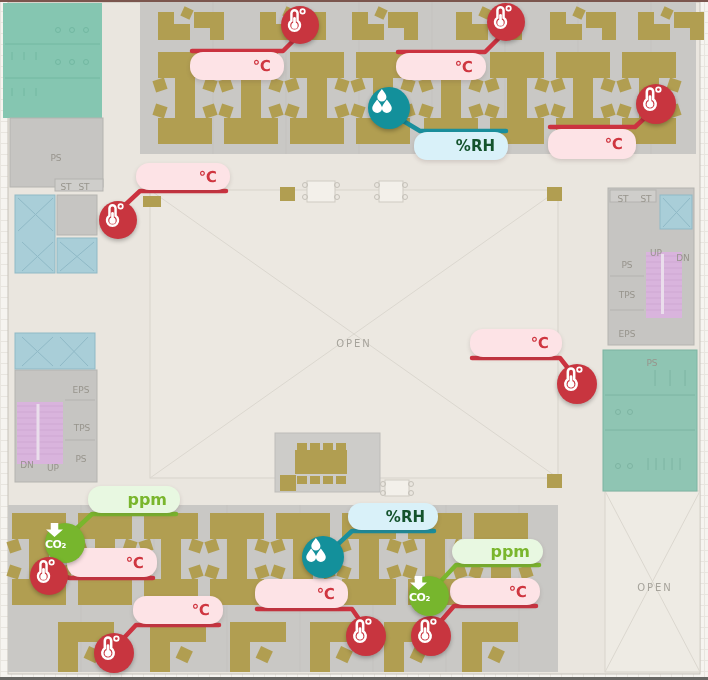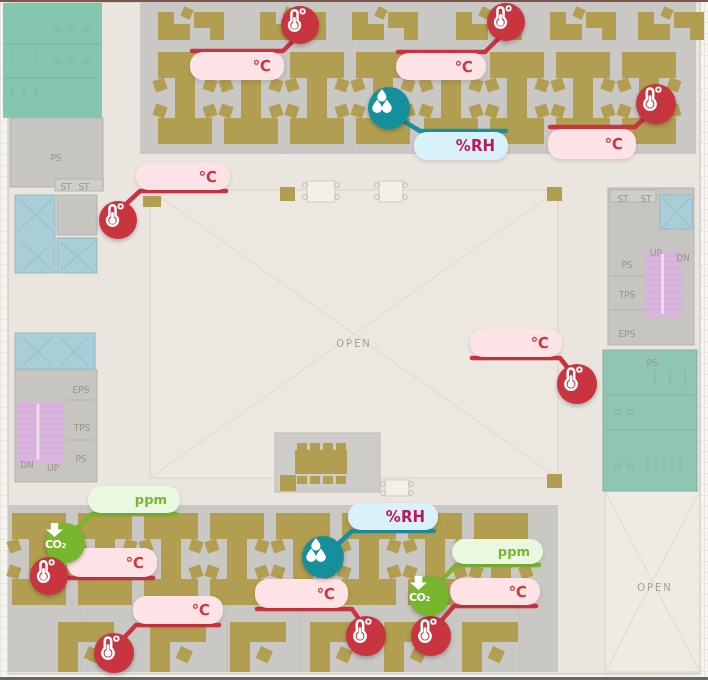--- a/index.html
+++ b/index.html
@@ -20,22 +20,22 @@
   .connectors .lt{stroke:#cc3340;}
   .connectors .lh{stroke:#1a8f9d;}
   .connectors .lc{stroke:#7ab62d;}
   .pill{
     position:absolute;box-sizing:border-box;border-radius:13px;
     display:flex;align-items:center;justify-content:flex-end;
     padding-right:13px;font-weight:bold;font-size:15px;
     box-shadow:0 2px 4px rgba(90,60,60,.18);
   }
   .pill.temp{background:#fde3e6;color:#cf3640;}
-  .pill.hum{background:#d9f1f9;color:#be185d;}
-  .pill.co2{background:#e8f8e1;color:#7ab62d;font-size:13px;}
+  .pill.hum{background:#d9f1f9;color:#14532d;}
+  .pill.co2{background:#e8f8e1;color:#7ab62d;font-size:16px;}
   .sicon{
     position:absolute;border-radius:50%;
     display:flex;align-items:flex-start;justify-content:center;
     box-shadow:0 2px 4px rgba(0,0,0,.28);
   }
   .sicon.temp{background:#c8353f;width:38px;height:38px;}
   .sicon.hum{background:#13909b;width:42px;height:42px;}
   .sicon.co2{background:#77b62d;width:40px;height:40px;flex-direction:column;color:#fff;}
   .sicon.co2 .co2txt{font-size:11px;font-weight:bold;line-height:1;margin-top:3px;letter-spacing:-0.5px;}
 </style>

